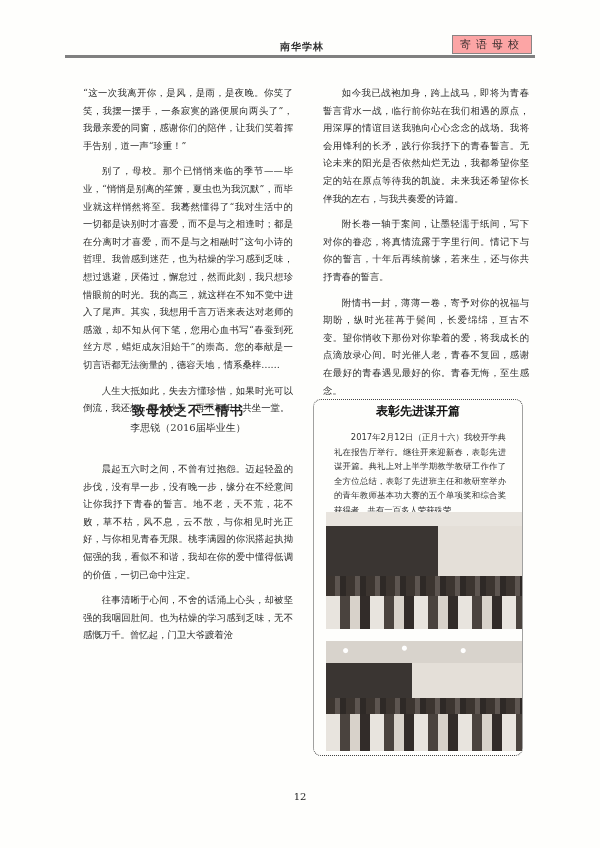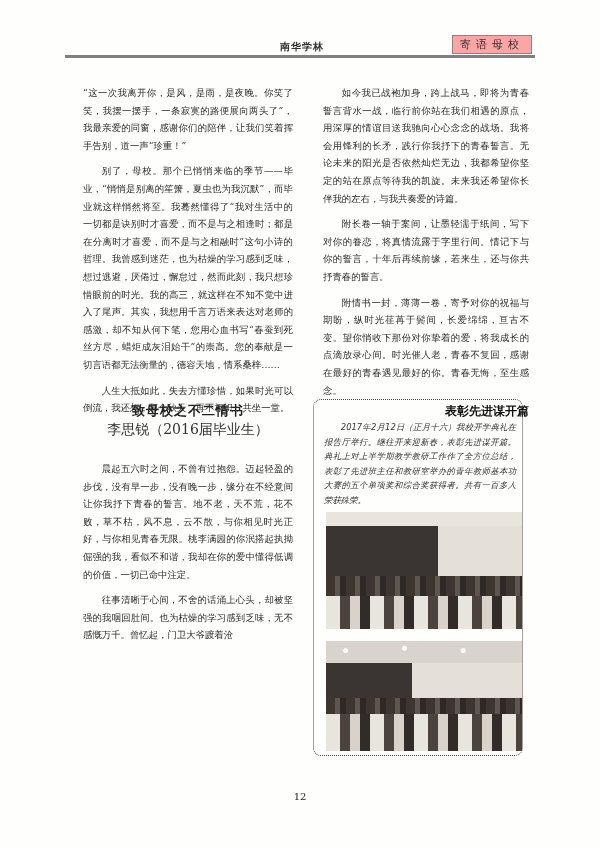--- a/index.html
+++ b/index.html
@@ -14,30 +14,30 @@
 
   .col { position: absolute; font-size: 9.4px; line-height: 17.6px; text-align: justify; }
   .col-left { left: 75px; top: 76px; width: 226px; }
   .col-right { left: 315px; top: 76px; width: 222px; }
   .col p { margin: 8px; text-indent: 2em; }
   .col p.noindent { text-indent: 0; }
 
   .article-title { position: absolute; left: 75px; top: 402px; width: 226px; text-align: center;
                    font-size: 13px; font-weight: bold; letter-spacing: 1px; color: #222; }
   .article-author { position: absolute; left: 75px; top: 421px; width: 226px; text-align: center;
-                    font-size: 14px; color: #333; }
+                    font-size: 10px; color: #333; }
   .col-left-2 { left: 75px; top: 452px; width: 226px; }
 
   .box { position: absolute; left: 313px; top: 399px; width: 208px; height: 355px;
          border: 1.5px dotted #444; border-radius: 8px; }
-  .box-title { position: absolute; left: 7px; top: 3px; width: 208px; text-align: right;
+  .box-title { position: absolute; left: 0; top: 3px; width: 208px; text-align: center;
                font-size: 12px; font-weight: bold; color: #111; font-family: "DejaVu Sans", sans-serif; }
   .box-text { position: absolute; left: 10px; top: 20px; width: 192px; font-size: 8.4px; line-height: 14.6px;
               text-align: justify; font-family: "DejaVu Sans", sans-serif; color: #333; }
-  .box-text p { margin: 0; text-indent: 2em; font-style: italic; }
+  .box-text p { margin: 10px; text-indent: 2em; }
 
   .photo { position: absolute; left: 12px; width: 196px; background: #cfc8c0; overflow: hidden; }
   .photo-1 { top: 112px; height: 117px; }
   .photo-2 { top: 241px; height: 110px; }
   .photo .ceiling { position: absolute; left: 0; top: 0; width: 100%; height: 16%; background: #e8e4de; }
   .photo .curtain { position: absolute; left: 0; top: 12%; width: 57%; height: 58%; background: #3a3532; }
   .photo .wall { position: absolute; left: 57%; top: 12%; width: 43%; height: 58%; background: #e4dfd8; }
   .photo .stage { position: absolute; left: 0; top: 55%; width: 100%; height: 18%;
                   background: repeating-linear-gradient(90deg, #3c3530 0 9px, #5d5550 9px 14px, #2e2926 14px 20px); }
   .photo .audience { position: absolute; left: 0; top: 72%; width: 100%; height: 28%;

